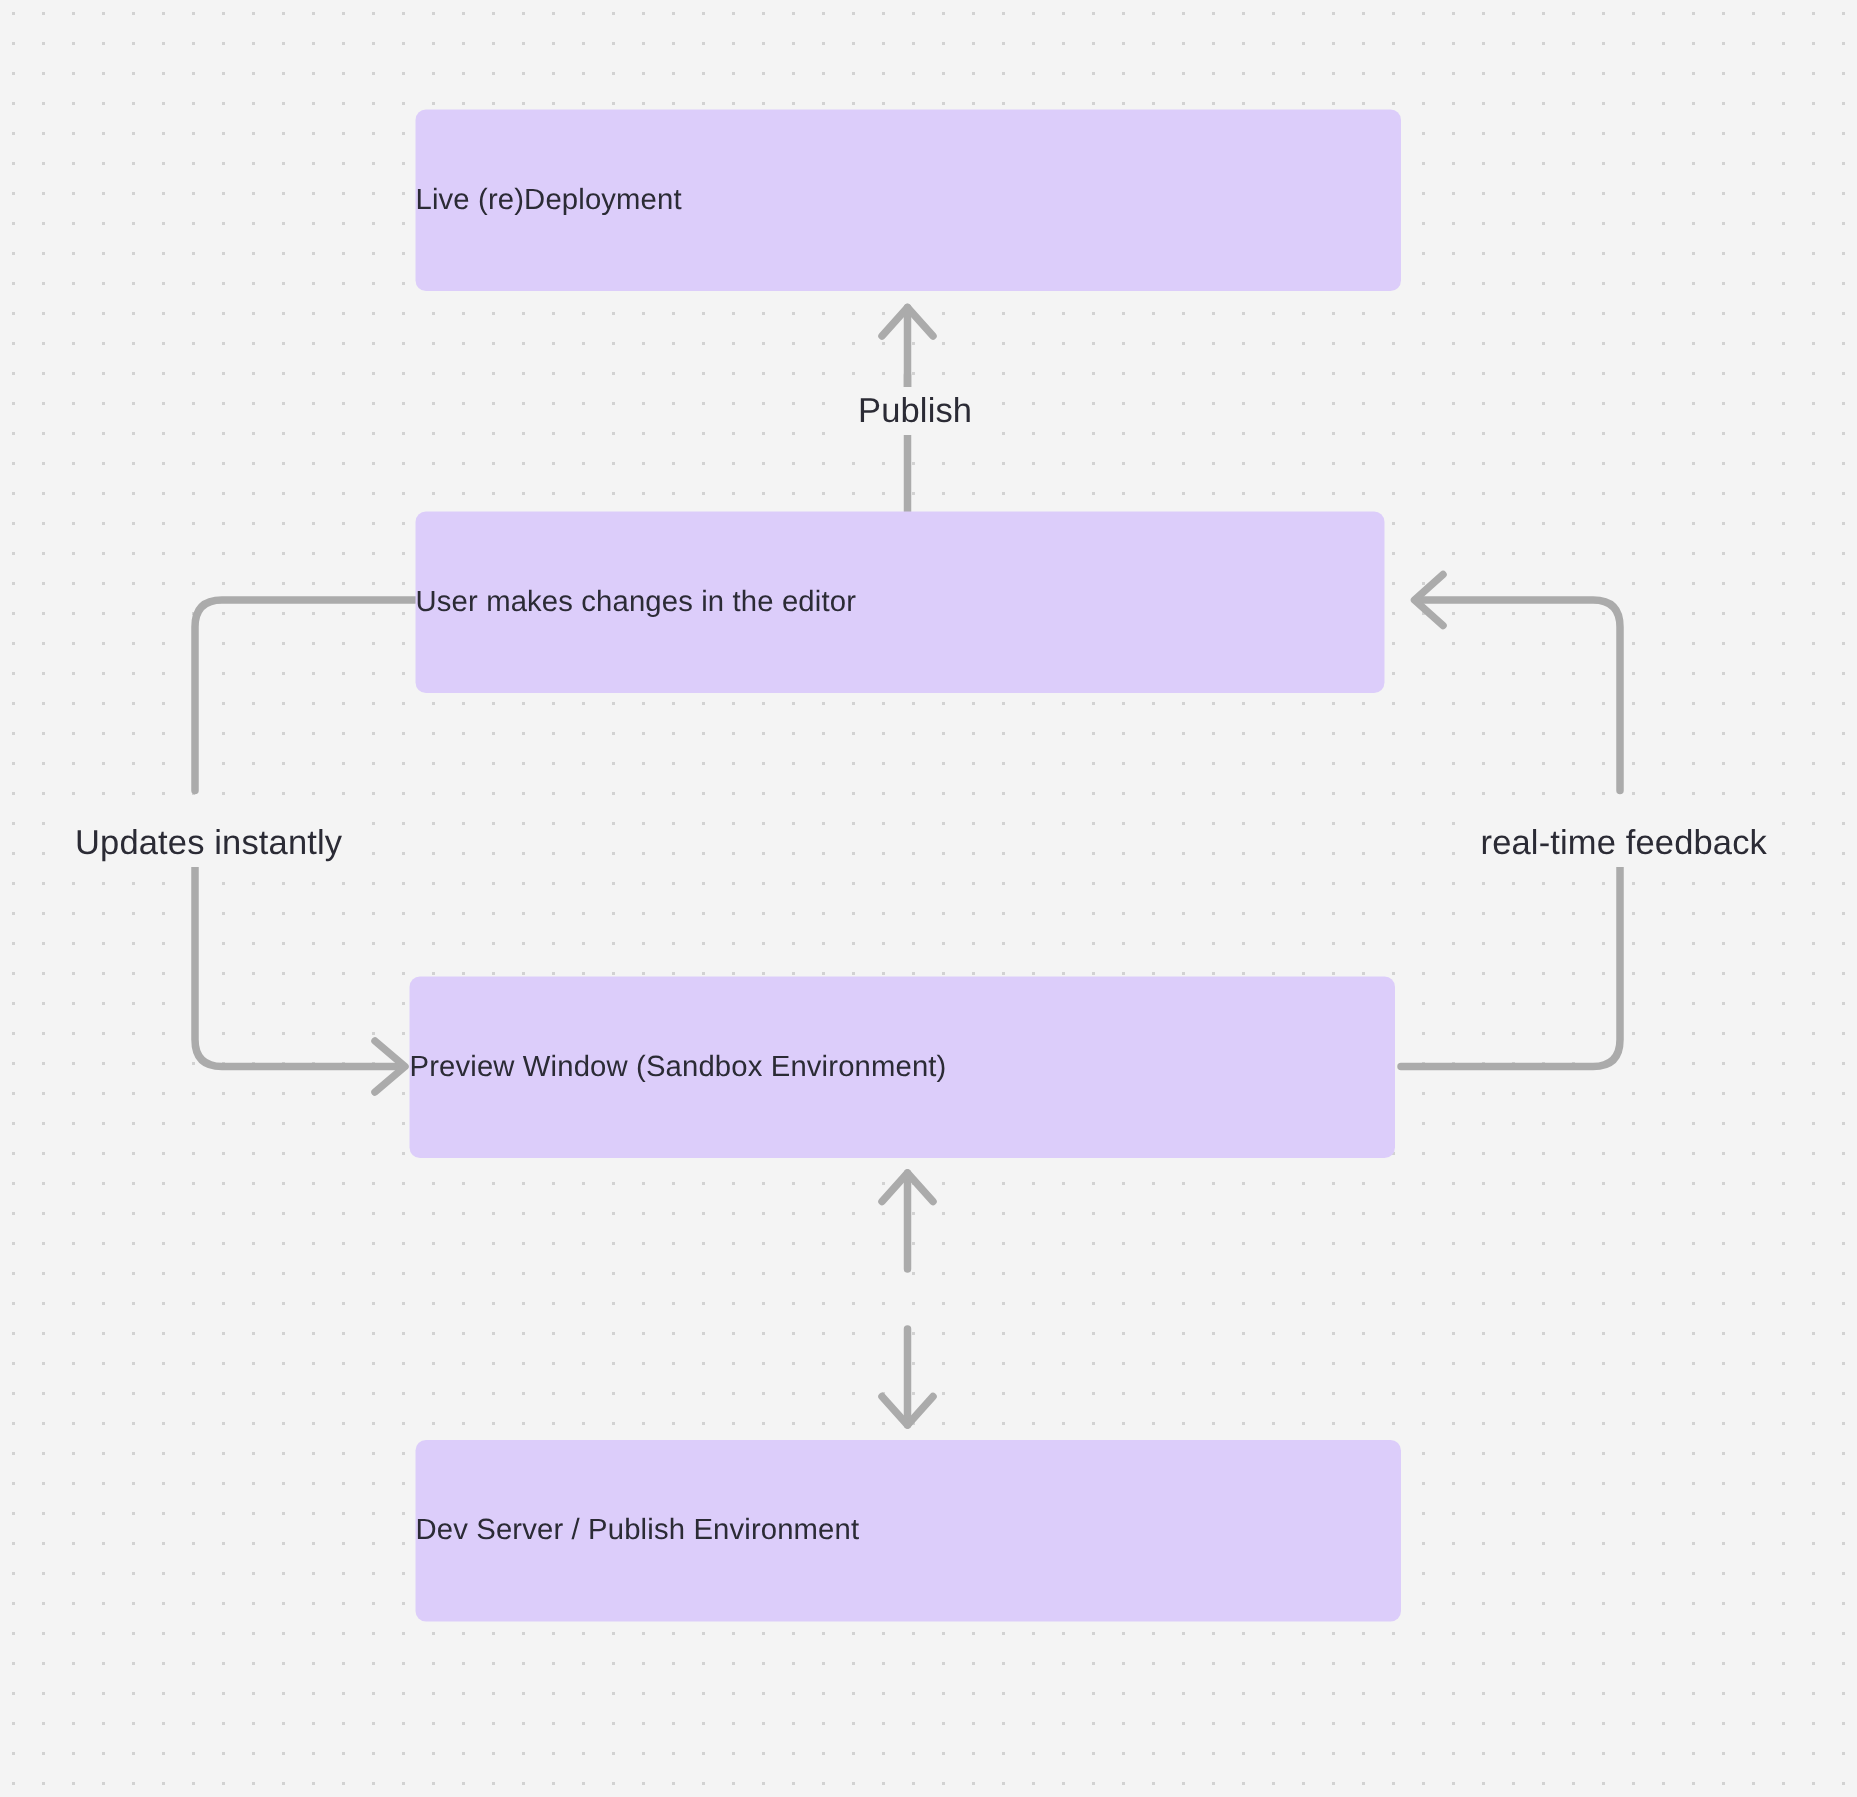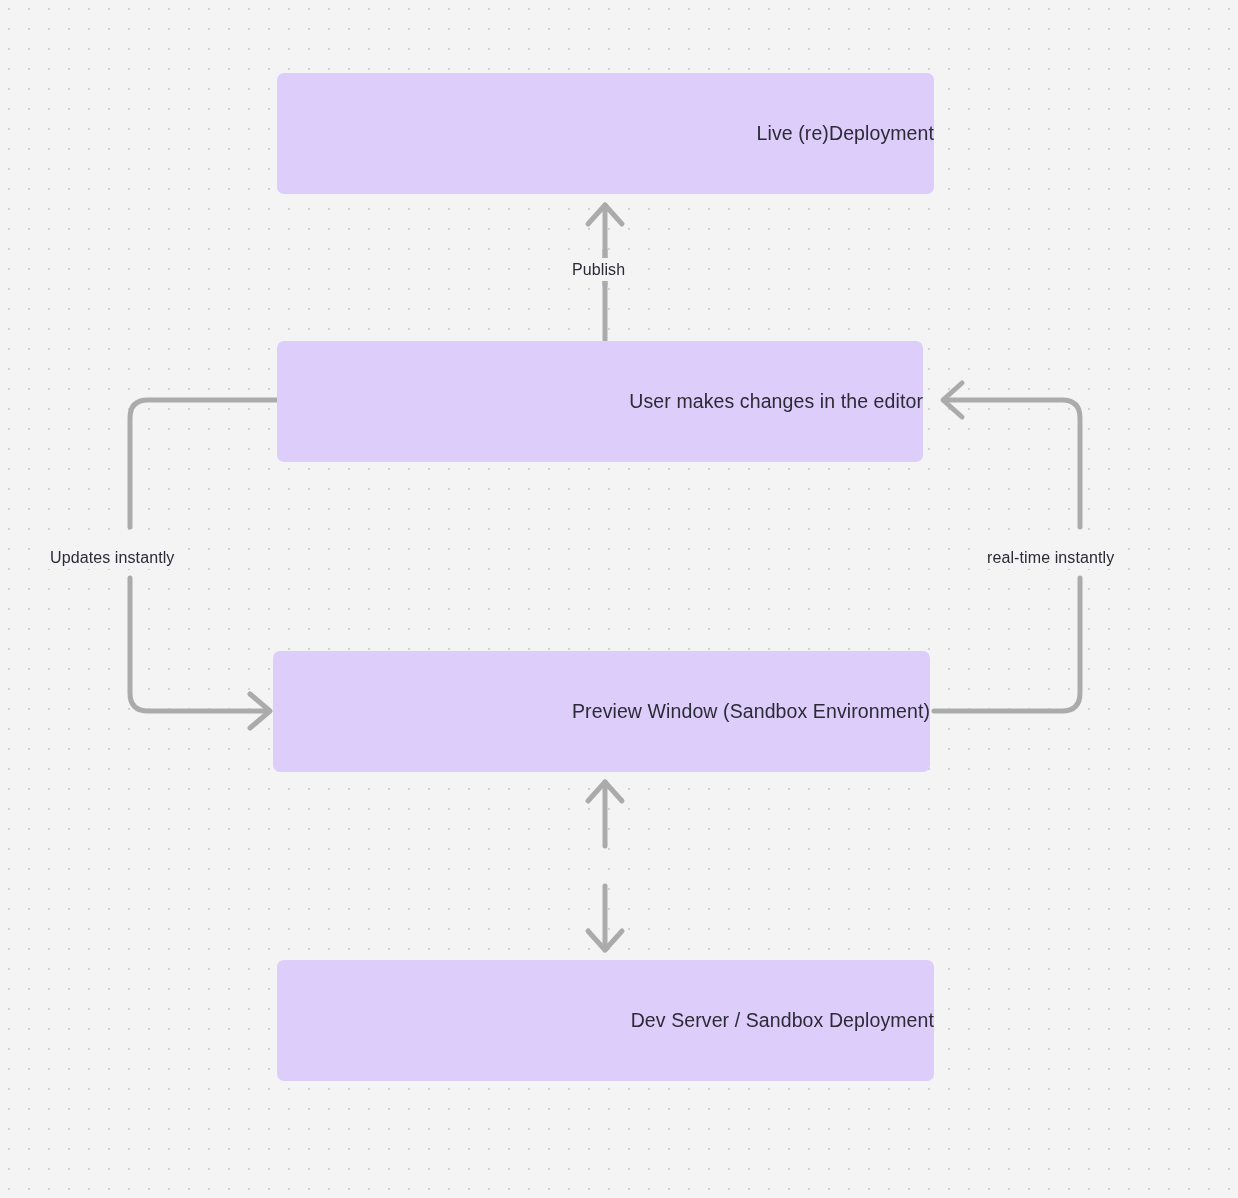--- a/index.html
+++ b/index.html
@@ -48,40 +48,40 @@
   }
 
   
   .node {
     position: absolute;
     box-sizing: border-box;
     background-color: #dccdfa;
     border-radius: 7px;
     display: flex;
     align-items: center;
-    justify-content: flex-end;
+    justify-content: flex-start;
     text-align: center;
   }
   .node-label {
     font-size: 19.5px;
     line-height: 1.3;
     color: #2b2b35;
     letter-spacing: 0.1px;
     white-space: nowrap;
   }
 
   #node-live        { left: 277px; top: 73px;  width: 657px; height: 121px; }
   #node-editor      { left: 277px; top: 341px; width: 646px; height: 121px; }
   #node-preview     { left: 273px; top: 651px; width: 657px; height: 121px; }
   #node-devserver   { left: 277px; top: 960px; width: 657px; height: 121px; }
 
   
   .edge-label {
     position: absolute;
-    font-size: 16px;
+    font-size: 23px;
     line-height: 1.2;
     color: #2b2b35;
     white-space: nowrap;
     letter-spacing: 0.1px;
     background-color: #f4f4f4;
     padding: 2px 6px;
   }
   #label-publish       { left: 566px; top: 258px; }
   #label-updates       { left: 44px;  top: 546px; }
   #label-realtime      { left: 981px; top: 546px; }
@@ -146,23 +146,23 @@
 
   <div class="node" id="node-editor">
     <span class="node-label">User makes changes in the editor</span>
   </div>
 
   <div class="node" id="node-preview">
     <span class="node-label">Preview Window (Sandbox Environment)</span>
   </div>
 
   <div class="node" id="node-devserver">
-    <span class="node-label">Dev Server / Sandbox Deployment</span>
+    <span class="node-label">Dev Server / Publish Environment</span>
   </div>
 
   <div class="edge-label" id="label-publish">Publish</div>
 
   <div class="edge-label" id="label-updates">Updates instantly</div>
 
-  <div class="edge-label" id="label-realtime">real-time instantly</div>
+  <div class="edge-label" id="label-realtime">real-time feedback</div>
 
 
 </div>
 
 </body></html>

